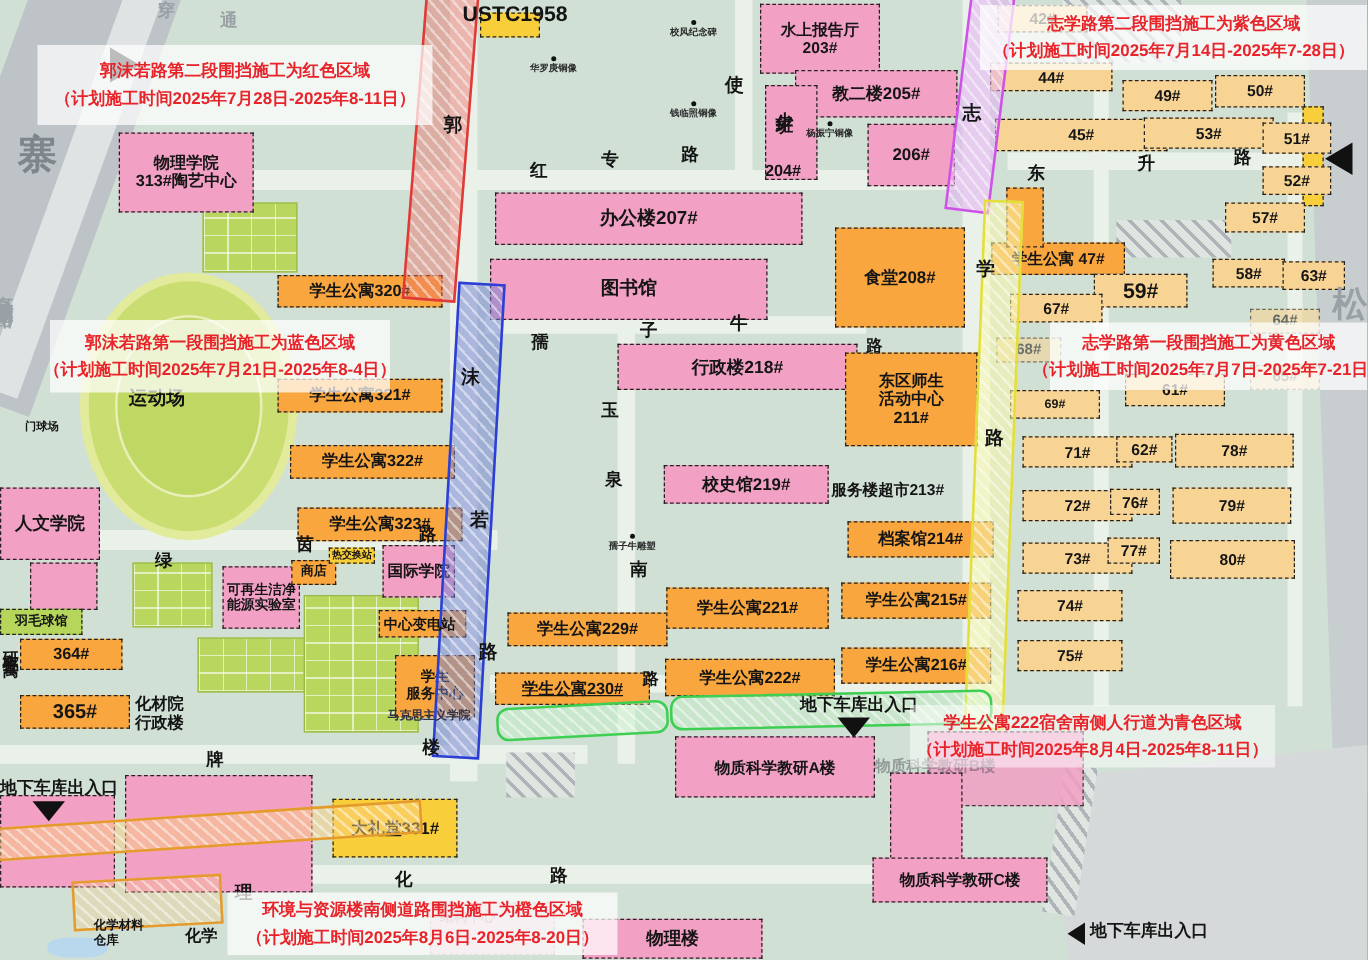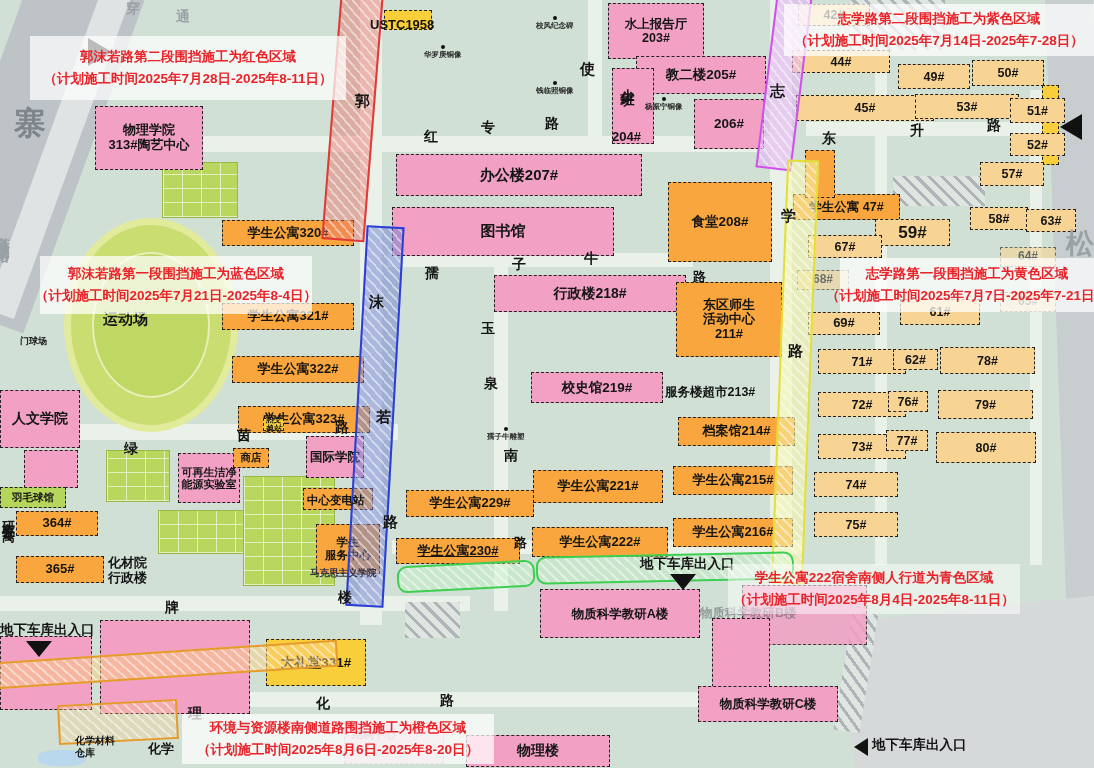--- a/index.html
+++ b/index.html
@@ -108,23 +108,23 @@
       <div class="abs b orange" style="position: absolute; left: 673px; top: 466px; width: 120px; height: 29px; z-index: 2; font-size: 13px;">学生公寓215#</div>
       <div class="abs b orange" style="position: absolute; left: 673px; top: 518px; width: 120px; height: 29px; z-index: 2; font-size: 13px;">学生公寓216#</div>
       <div class="abs b orange" style="position: absolute; left: 668px; top: 182px; width: 104px; height: 80px; z-index: 2; font-size: 13.5px;">食堂208#</div>
       <div class="abs b orange" style="position: absolute; left: 676px; top: 282px; width: 106px; height: 75px; z-index: 2; font-size: 13px;">东区师生
 活动中心
 211#</div>
       <div class="abs b orange" style="position: absolute; left: 678px; top: 417px; width: 117px; height: 29px; z-index: 2; font-size: 13px;">档案馆214#</div>
       <div class="abs b orange" style="position: absolute; left: 793px; top: 194px; width: 107px; height: 26px; z-index: 2; font-size: 12.5px;">学生公寓 47#</div>
       <div class="abs b orange" style="position: absolute; left: 805px; top: 150px; width: 30px; height: 48px; z-index: 2;"></div>
       <div class="abs b orange" style="position: absolute; left: 16px; top: 511px; width: 82px; height: 25px; z-index: 2; font-size: 13px;">364#</div>
-      <div class="abs b orange" style="position: absolute; left: 16px; top: 556px; width: 88px; height: 27px; z-index: 2; font-size: 13px;">365#</div>
+      <div class="abs b orange" style="position: absolute; left: 16px; top: 556px; width: 88px; height: 27px; z-index: 2; font-size: 16px;">365#</div>
       <div class="abs b orange" style="position: absolute; left: 233px; top: 448px; width: 36px; height: 20px; z-index: 2; font-size: 10.5px;">商店</div>
-      <div class="abs b gold" style="position: absolute; left: 263px; top: 418px; width: 21px; height: 13px; z-index: 2; font-size: 8px; font-style: italic;">热交换站</div>
+      <div class="abs b gold" style="position: absolute; left: 263px; top: 438px; width: 37px; height: 13px; z-index: 2; font-size: 8px;">热交换站</div>
       <div class="abs b orange" style="position: absolute; left: 316px; top: 524px; width: 64px; height: 50px; z-index: 2; font-size: 11.5px;">学生
 服务中心</div>
       <div class="abs b orange" style="position: absolute; left: 303px; top: 488px; width: 70px; height: 22px; z-index: 2;"></div>
       <div class="abs b court-solid" style="position: absolute; left: 0px; top: 487px; width: 66px; height: 21px; z-index: 2; font-size: 10.5px;">羽毛球馆</div>
       <div class="abs b beige" style="position: absolute; left: 798px; top: 4px; width: 72px; height: 22px; z-index: 2; font-size: 12.5px;">42#</div>
       <div class="abs b beige" style="position: absolute; left: 792px; top: 50px; width: 98px; height: 23px; z-index: 2; font-size: 12.5px;">44#</div>
       <div class="abs b beige" style="position: absolute; left: 898px; top: 64px; width: 72px; height: 25px; z-index: 2; font-size: 12.5px;">49#</div>
       <div class="abs b beige" style="position: absolute; left: 972px; top: 60px; width: 72px; height: 26px; z-index: 2; font-size: 12.5px;">50#</div>
       <div class="abs b beige" style="position: absolute; left: 796px; top: 95px; width: 138px; height: 26px; z-index: 2; font-size: 12.5px;">45#</div>
       <div class="abs b beige" style="position: absolute; left: 915px; top: 94px; width: 104px; height: 25px; z-index: 2; font-size: 12.5px;">53#</div>
@@ -132,41 +132,41 @@
       <div class="abs b beige" style="position: absolute; left: 1010px; top: 133px; width: 55px; height: 23px; z-index: 2; font-size: 12.5px;">52#</div>
       <div class="abs b beige" style="position: absolute; left: 980px; top: 162px; width: 64px; height: 24px; z-index: 2; font-size: 12.5px;">57#</div>
       <div class="abs b beige" style="position: absolute; left: 970px; top: 207px; width: 58px; height: 23px; z-index: 2; font-size: 12.5px;">58#</div>
       <div class="abs b beige" style="position: absolute; left: 1026px; top: 209px; width: 50px; height: 23px; z-index: 2; font-size: 12.5px;">63#</div>
       <div class="abs b beige" style="position: absolute; left: 875px; top: 219px; width: 75px; height: 27px; z-index: 2; font-size: 17px;">59#</div>
       <div class="abs b beige" style="position: absolute; left: 808px; top: 235px; width: 74px; height: 23px; z-index: 2; font-size: 12.5px;">67#</div>
       <div class="abs b beige" style="position: absolute; left: 797px; top: 270px; width: 52px; height: 20px; opacity: 0.55; z-index: 2; font-size: 12px;">68#</div>
       <div class="abs b beige" style="position: absolute; left: 1000px; top: 247px; width: 56px; height: 20px; opacity: 0.6; z-index: 2; font-size: 12px;">64#</div>
       <div class="abs b beige" style="position: absolute; left: 1000px; top: 292px; width: 56px; height: 20px; opacity: 0.6; z-index: 2; font-size: 12px;">65#</div>
       <div class="abs b beige" style="position: absolute; left: 900px; top: 299px; width: 80px; height: 26px; z-index: 2; font-size: 12.5px;">61#</div>
-      <div class="abs b beige" style="position: absolute; left: 808px; top: 312px; width: 72px; height: 23px; z-index: 2; font-size: 13px;">69#</div>
+      <div class="abs b beige" style="position: absolute; left: 808px; top: 312px; width: 72px; height: 23px; z-index: 2; font-size: 10px;">69#</div>
       <div class="abs b beige" style="position: absolute; left: 818px; top: 349px; width: 88px; height: 25px; z-index: 2; font-size: 12.5px;">71#</div>
       <div class="abs b beige" style="position: absolute; left: 893px; top: 349px; width: 45px; height: 21px; z-index: 2; font-size: 12.5px;">62#</div>
       <div class="abs b beige" style="position: absolute; left: 940px; top: 347px; width: 95px; height: 27px; z-index: 2; font-size: 12.5px;">78#</div>
       <div class="abs b beige" style="position: absolute; left: 818px; top: 392px; width: 88px; height: 25px; z-index: 2; font-size: 12.5px;">72#</div>
       <div class="abs b beige" style="position: absolute; left: 888px; top: 391px; width: 40px; height: 21px; z-index: 2; font-size: 12.5px;">76#</div>
       <div class="abs b beige" style="position: absolute; left: 938px; top: 390px; width: 95px; height: 29px; z-index: 2; font-size: 12.5px;">79#</div>
       <div class="abs b beige" style="position: absolute; left: 818px; top: 434px; width: 88px; height: 25px; z-index: 2; font-size: 12.5px;">73#</div>
       <div class="abs b beige" style="position: absolute; left: 886px; top: 430px; width: 42px; height: 21px; z-index: 2; font-size: 12.5px;">77#</div>
       <div class="abs b beige" style="position: absolute; left: 936px; top: 432px; width: 100px; height: 31px; z-index: 2; font-size: 12.5px;">80#</div>
       <div class="abs b beige" style="position: absolute; left: 814px; top: 472px; width: 84px; height: 25px; z-index: 2; font-size: 12.5px;">74#</div>
       <div class="abs b beige" style="position: absolute; left: 814px; top: 512px; width: 84px; height: 25px; z-index: 2; font-size: 12.5px;">75#</div>
       <div class="zone" style="position: absolute; left: 331px; top: -6px; width: 39px; height: 243px; transform: rotate(4.5deg); z-index: 3; border-color: rgb(224, 58, 54); background-color: rgba(236, 110, 100, 0.45);"></div>
       <div class="zone" style="position: absolute; left: 356px; top: 226px; width: 34px; height: 377px; transform: rotate(3.2deg); z-index: 3; border-color: rgb(43, 63, 214); background-color: rgba(110, 125, 210, 0.5);"></div>
       <div class="zone" style="position: absolute; left: 766px; top: -6px; width: 32px; height: 172px; transform: rotate(7deg); z-index: 3; border-color: rgb(207, 82, 232); background-color: rgba(228, 175, 245, 0.55);"></div>
       <div class="zone" style="position: absolute; left: 779px; top: 160px; width: 28px; height: 420px; transform: rotate(2.2deg); z-index: 3; border-color: rgb(227, 222, 57); background-color: rgba(247, 245, 168, 0.55);"></div>
       <div class="zone" style="position: absolute; left: 397px; top: 563px; width: 134px; height: 23px; transform: rotate(-3deg); border-radius: 10px; z-index: 3; border-color: rgb(62, 207, 82); background-color: rgba(190, 242, 190, 0.4);"></div>
       <div class="zone" style="position: absolute; left: 536px; top: 554px; width: 254px; height: 24px; transform: rotate(-1.2deg); border-radius: 10px; z-index: 3; border-color: rgb(62, 207, 82); background-color: rgba(190, 242, 190, 0.35);"></div>
       <div class="zone" style="position: absolute; left: -6px; top: 651px; width: 340px; height: 23px; transform: rotate(-3.8deg); z-index: 3; border-color: rgb(229, 155, 43); background-color: rgba(250, 205, 125, 0.5);"></div>
       <div class="zone" style="position: absolute; left: 58px; top: 702px; width: 116px; height: 36px; transform: rotate(-3deg); z-index: 3; border-color: rgb(229, 155, 43); background-color: rgba(250, 205, 125, 0.3);"></div>
-      <div class="lbl" style="position: absolute; left: 370px; top: 18px; z-index: 4; font-size: 13px;">USTC1958</div>
+      <div class="lbl" style="position: absolute; left: 370px; top: 2px; z-index: 4; font-size: 17px;">USTC1958</div>
       <div class="lbl vert" style="position: absolute; left: 620px; top: 78px; z-index: 4; font-size: 14px;">少年班</div>
       <div class="lbl" style="position: absolute; left: 612px; top: 130px; z-index: 4; font-size: 13px;">204#</div>
       <div class="lbl" style="position: absolute; left: 665px; top: 385px; z-index: 4; font-size: 12.5px;">服务楼超市213#</div>
       <div class="lbl" style="position: absolute; left: 108px; top: 556px; z-index: 4; font-size: 13px;">化材院
 行政楼</div>
       <div class="lbl" style="position: absolute; left: 310px; top: 568px; z-index: 4; font-size: 9.5px; color: rgb(51, 51, 68);">马克思主义学院</div>
       <div class="lbl" style="position: absolute; left: 307px; top: 494px; z-index: 4; font-size: 11.5px;">中心变电站</div>
       <div class="lbl vert" style="position: absolute; left: 0px; top: 510px; z-index: 4; font-size: 13px;">研究生公寓</div>
       <div class="lbl" style="position: absolute; left: 20px; top: 336px; z-index: 4; font-size: 9px;">门球场</div>
       <div class="lbl" style="position: absolute; left: 103px; top: 310px; z-index: 4; font-size: 15px;">运动场</div>

